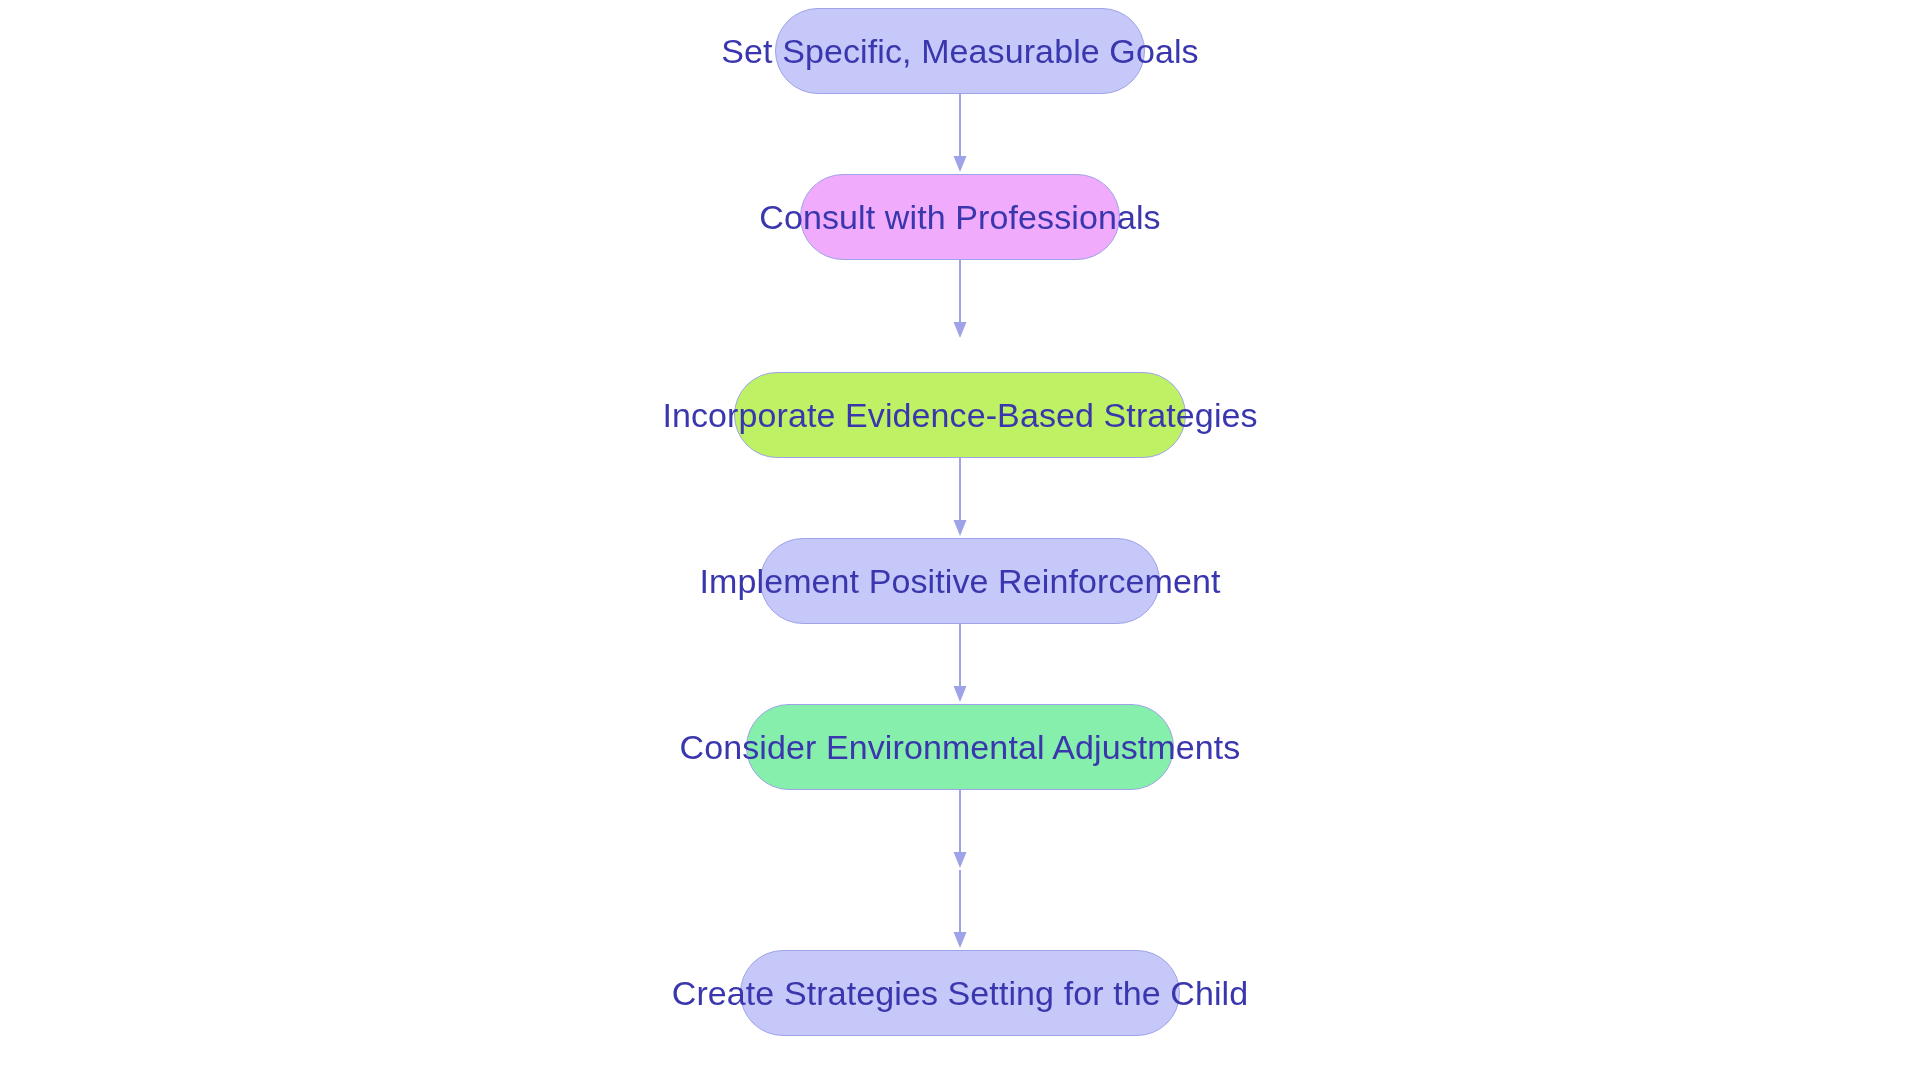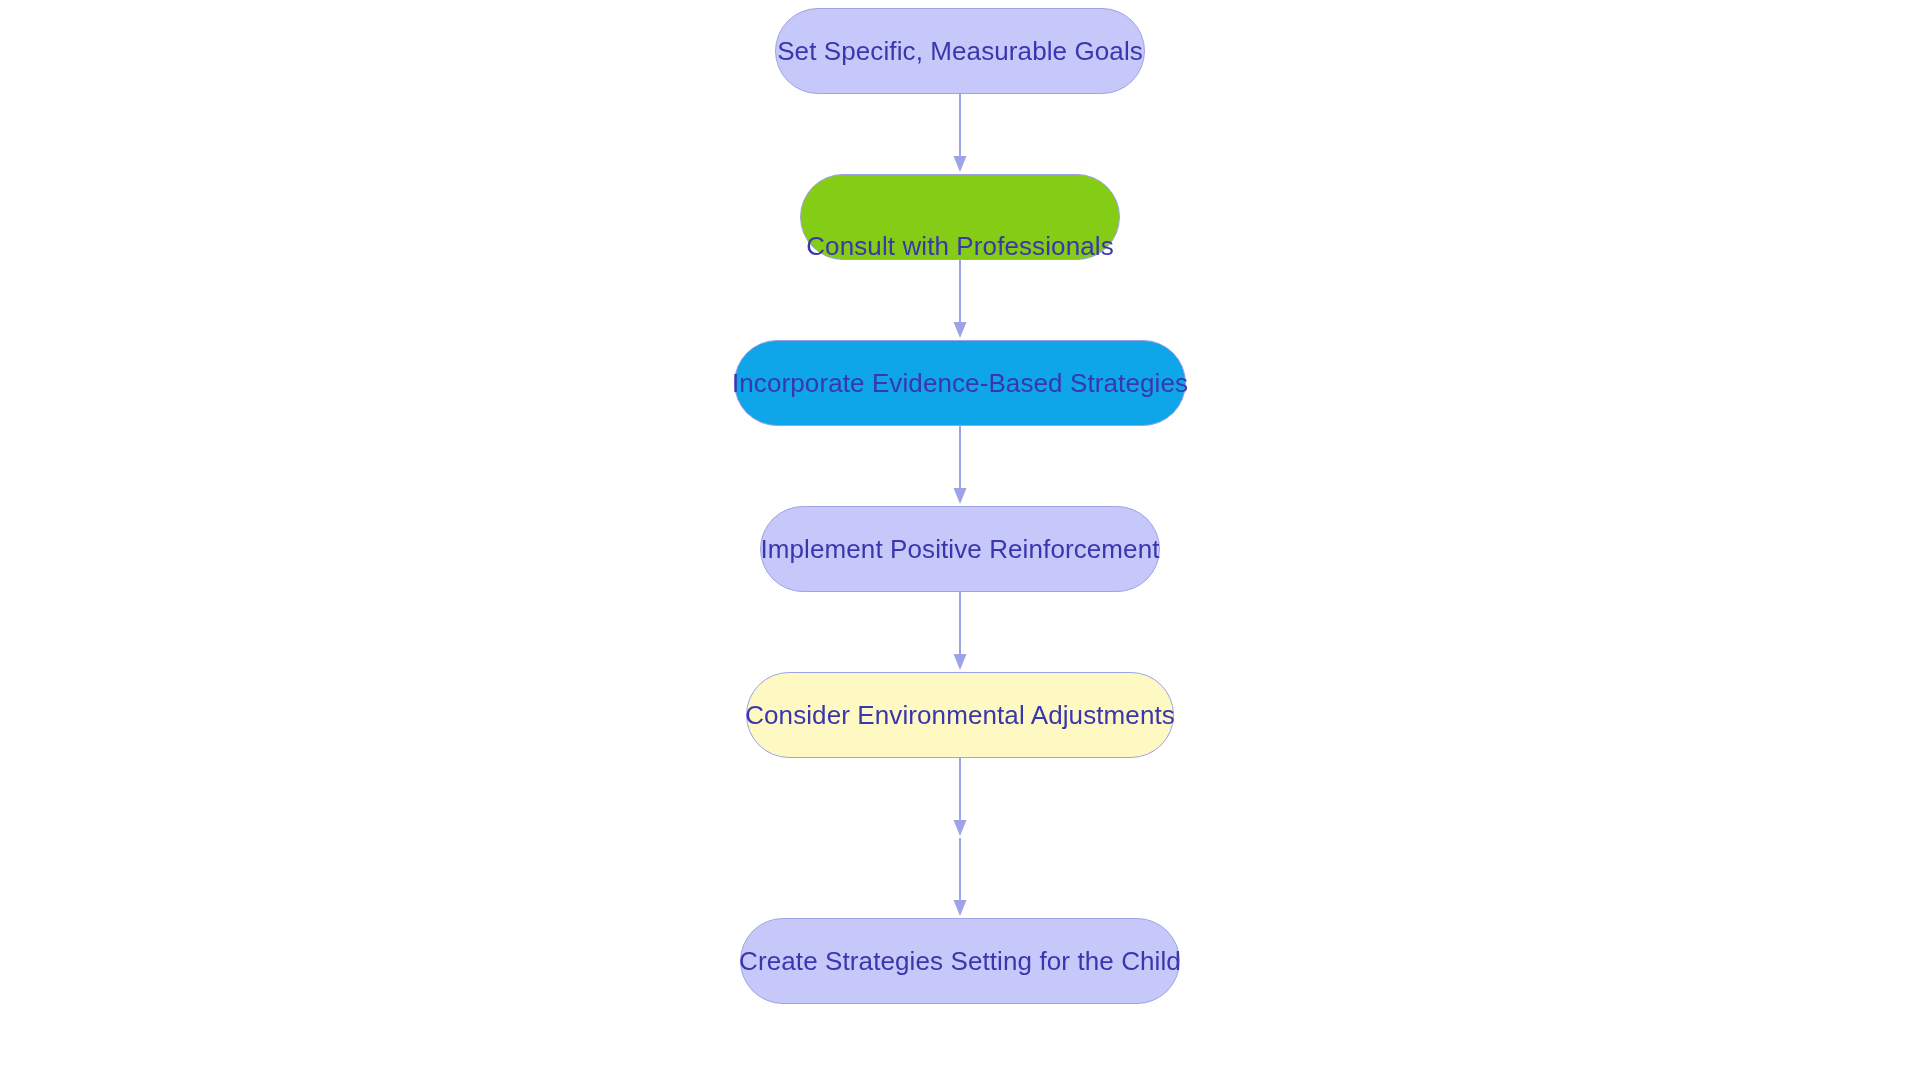--- a/index.html
+++ b/index.html
@@ -43,21 +43,21 @@
     justify-content: center;
     background: #c5c8f8;
     border: 1px solid #9ea2e7;
     border-radius: 43px;
     padding: 0 34px;
     white-space: nowrap;
     flex: 0 0 auto;
   }
   .node-label {
     color: #3a36ad;
-    font-size: 26px;
+    font-size: 34px;
     font-weight: 400;
     line-height: 1;
     letter-spacing: 0.1px;
     font-family: "Liberation Sans", "DejaVu Sans", sans-serif;
   }
 
   
   .connector {
     width: 14px;
     height: 80px;
@@ -79,32 +79,32 @@
       <span class="node-label" style="color: rgb(58, 54, 173);">Set Specific, Measurable Goals</span>
     </div>
 
     <div class="connector">
       <svg width="14" height="80" viewBox="0 0 14 80" xmlns="http://www.w3.org/2000/svg" aria-hidden="true">
         <line x1="7" y1="0" x2="7" y2="64" stroke="#9ea2e7" stroke-width="2"></line>
         <polygon points="7,78 0.5,62 13.5,62" fill="#9ea2e7"></polygon>
       </svg>
     </div>
 
-    <div class="node" style="width: 320px; background: #84cc16; border-color: rgb(158, 162, 231); align-items: flex-end;">
+    <div class="node" style="width: 320px; background: #f0abfc; border-color: rgb(158, 162, 231);">
       <span class="node-label" style="color: rgb(58, 54, 173);">Consult with Professionals</span>
     </div>
 
     <div class="connector">
       <svg width="14" height="80" viewBox="0 0 14 80" xmlns="http://www.w3.org/2000/svg" aria-hidden="true">
         <line x1="7" y1="0" x2="7" y2="64" stroke="#9ea2e7" stroke-width="2"></line>
         <polygon points="7,78 0.5,62 13.5,62" fill="#9ea2e7"></polygon>
       </svg>
     </div>
 
-    <div class="node" style="width: 452px; background: #0ea5e9; border-color: rgb(158, 162, 231);">
+    <div class="node" style="width: 452px; background: #bef264; border-color: rgb(158, 162, 231); margin-top: 32px;">
       <span class="node-label" style="color: rgb(58, 54, 173);">Incorporate Evidence-Based Strategies</span>
     </div>
 
     <div class="connector">
       <svg width="14" height="80" viewBox="0 0 14 80" xmlns="http://www.w3.org/2000/svg" aria-hidden="true">
         <line x1="7" y1="0" x2="7" y2="64" stroke="#9ea2e7" stroke-width="2"></line>
         <polygon points="7,78 0.5,62 13.5,62" fill="#9ea2e7"></polygon>
       </svg>
     </div>
 
@@ -112,21 +112,21 @@
       <span class="node-label" style="color: rgb(58, 54, 173); text-align: right;">Implement Positive Reinforcement</span>
     </div>
 
     <div class="connector">
       <svg width="14" height="80" viewBox="0 0 14 80" xmlns="http://www.w3.org/2000/svg" aria-hidden="true">
         <line x1="7" y1="0" x2="7" y2="64" stroke="#9ea2e7" stroke-width="2"></line>
         <polygon points="7,78 0.5,62 13.5,62" fill="#9ea2e7"></polygon>
       </svg>
     </div>
 
-    <div class="node" style="width: 428px; background: #fef9c3; border-color: rgb(158, 162, 231);">
+    <div class="node" style="width: 428px; background: #86efac; border-color: rgb(158, 162, 231);">
       <span class="node-label" style="color: rgb(58, 54, 173);">Consider Environmental Adjustments</span>
     </div>
 
     <div class="connector">
       <svg width="14" height="80" viewBox="0 0 14 80" xmlns="http://www.w3.org/2000/svg" aria-hidden="true">
         <line x1="7" y1="0" x2="7" y2="64" stroke="#9ea2e7" stroke-width="2"></line>
         <polygon points="7,78 0.5,62 13.5,62" fill="#9ea2e7"></polygon>
       </svg>
     </div>
 

